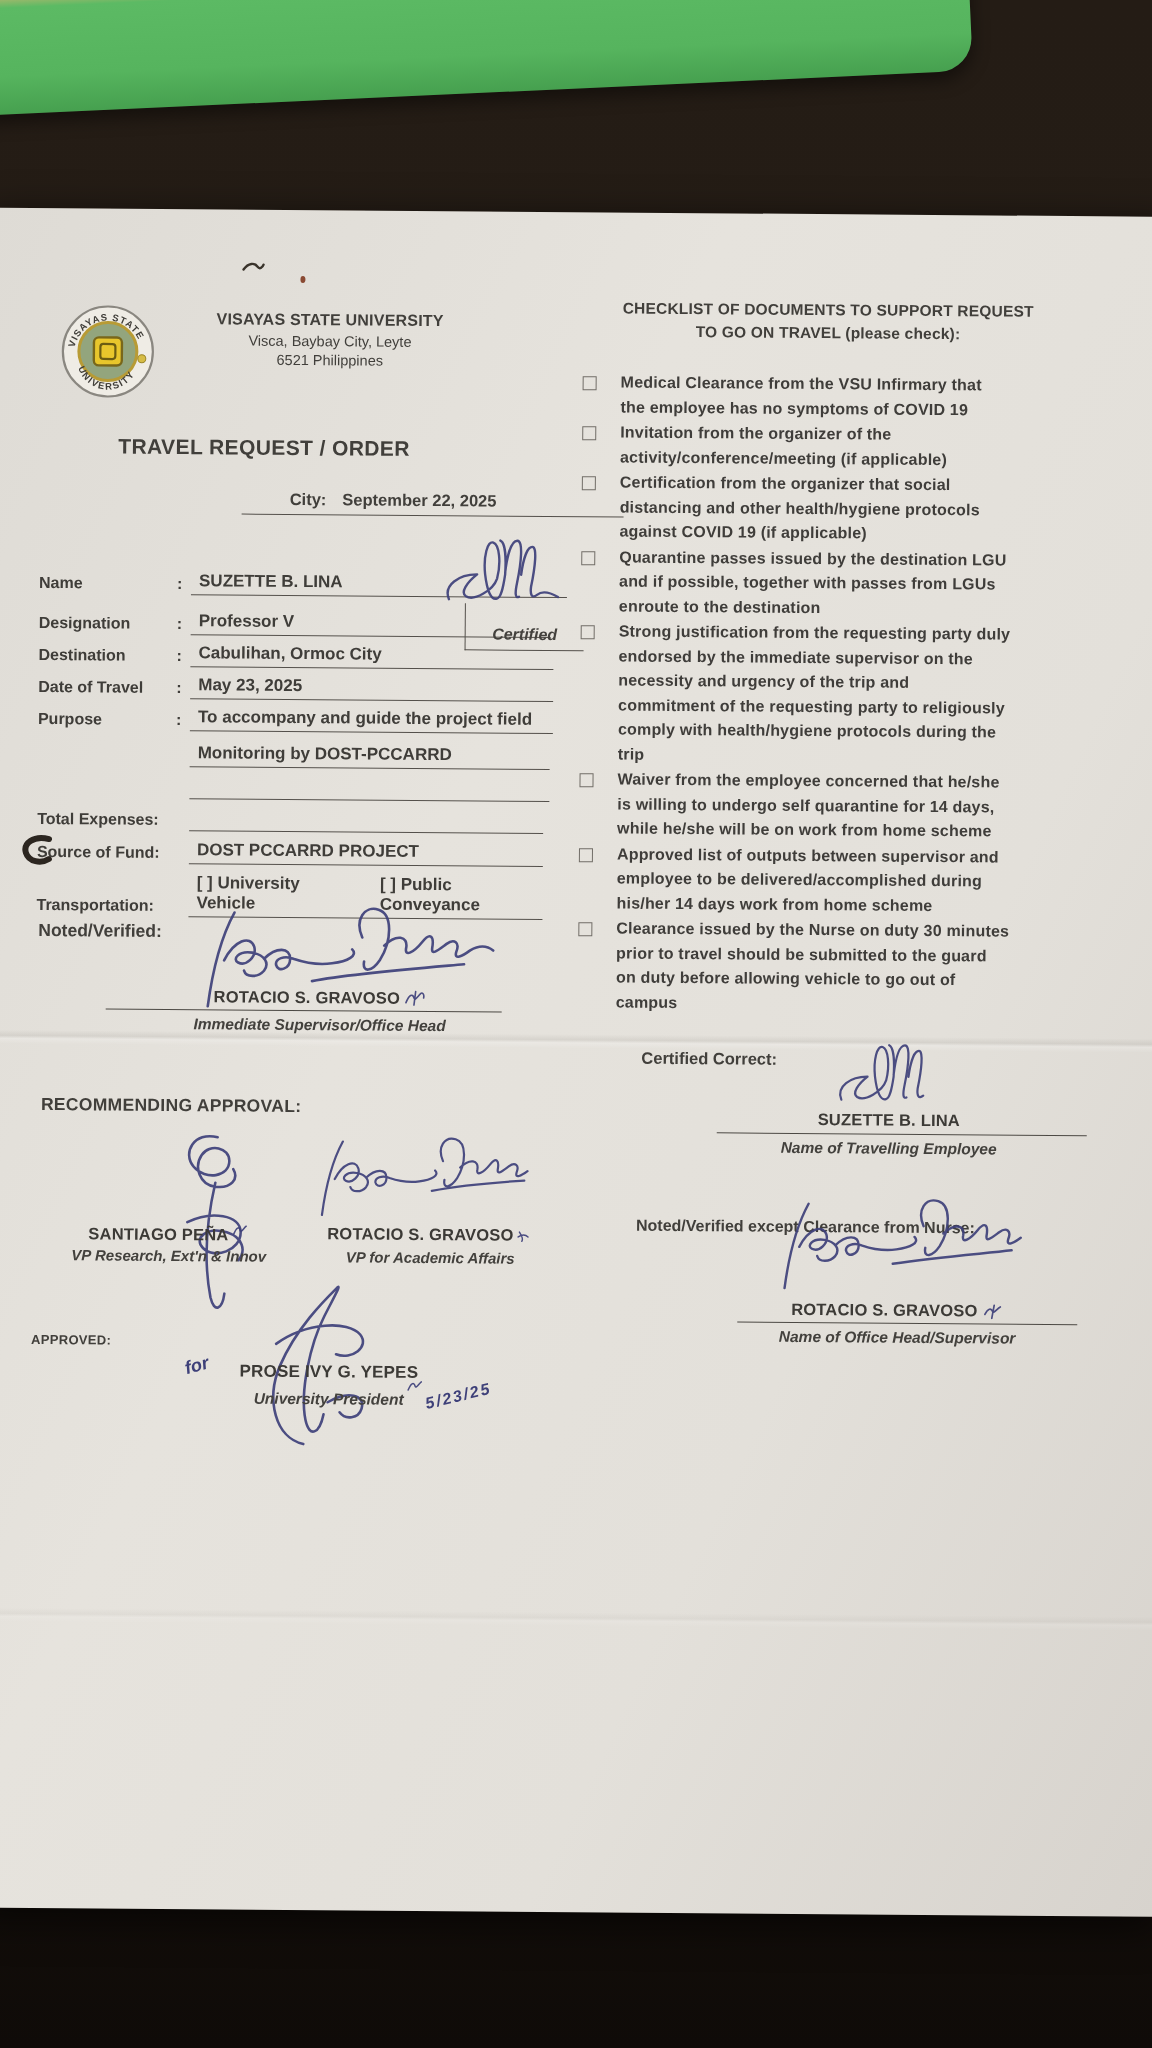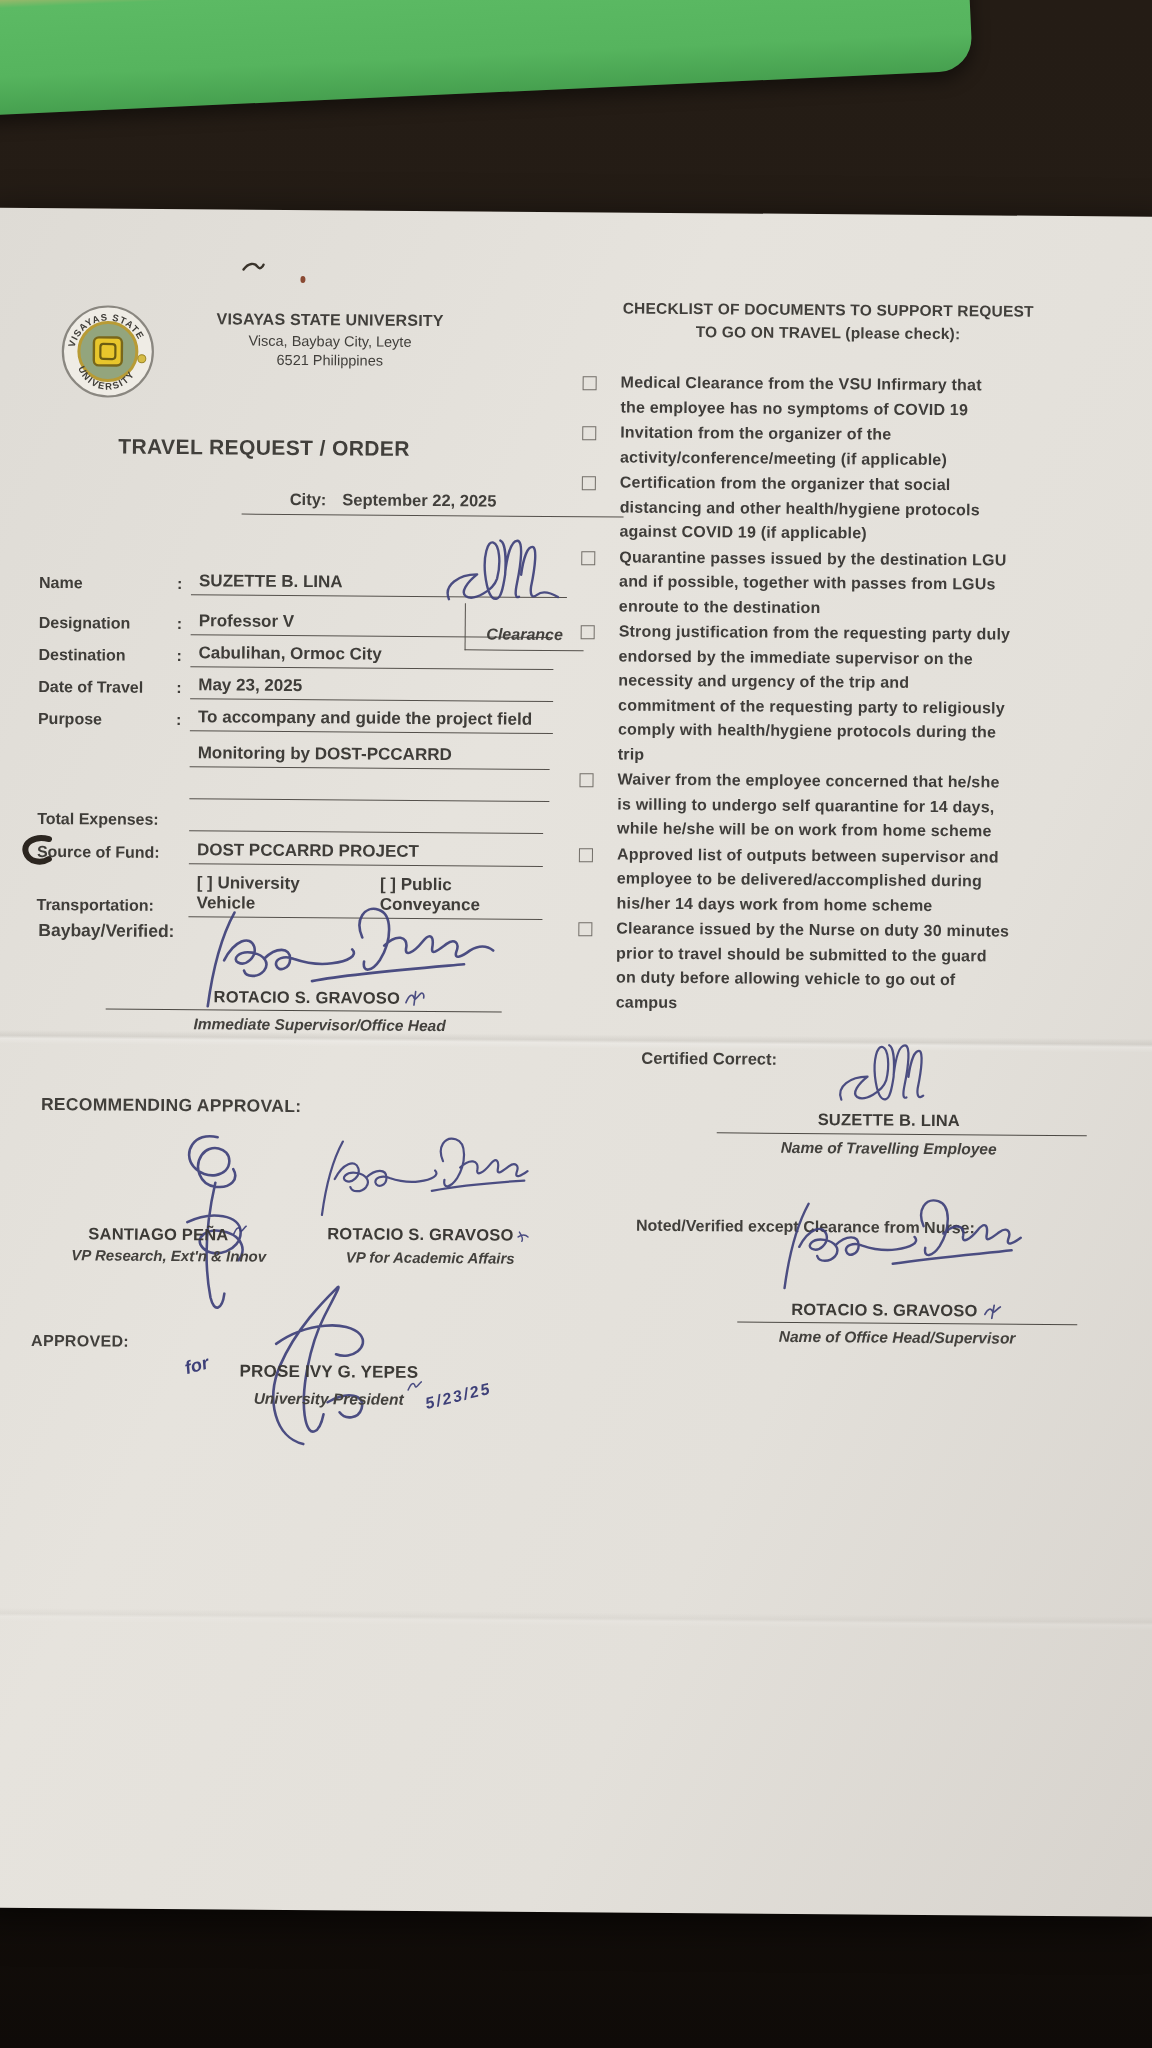--- a/index.html
+++ b/index.html
@@ -137,28 +137,28 @@
       <span>[ ]  University Vehicle</span>
       <span>[ ]  Public Conveyance</span>
     </span>
   </div>
 
   <svg class="abs" style="left:40px;top:626px;" width="34" height="32" viewBox="0 0 34 32">
     <path d="M28,5 C12,1 2,10 5,19 C8,28 20,30 28,25" stroke="#2c2620" stroke-width="6" fill="none" stroke-linecap="round"></path>
   </svg>
 
   <div class="abs" style="left:482px;top:392px;width:118px;height:46px;border-left:1.6px solid #54504b;border-bottom:1.6px solid #54504b;">
-    <div class="role-line ctr" style="margin-top:22px;font-size:16px;">Clearance</div>
+    <div class="role-line ctr" style="margin-top:22px;font-size:16px;">Certified</div>
   </div>
 
   <svg class="abs" style="left:458px;top:322px;" width="125" height="86" viewBox="0 0 125 86">
     <path class="sigink" stroke-width="2.4" d="M8,66 C2,52 18,41 36,41 C26,49 19,59 25,63 C33,68 52,57 56,45 C60,29 58,11 52,9 C46,7 42,23 44,41 C46,57 50,67 56,65 C60,64 62,55 64,41 C65,25 64,9 59,7 M64,39 C66,21 70,7 76,7 C82,7 80,29 76,49 C74,59 74,65 78,63 M80,41 C82,25 86,13 91,13 C96,13 94,33 90,53 C89,61 91,65 96,61 C102,56 110,59 117,63"></path>
   </svg>
 
-  <div class="abs b print" style="left:58px;top:712px;font-size:17.5px;">Baybay/Verified:</div>
+  <div class="abs b print" style="left:58px;top:712px;font-size:17.5px;">Noted/Verified:</div>
   <svg class="abs" style="left:218px;top:694px;" width="300" height="112" viewBox="0 0 300 110">
     <path class="sigink" stroke-width="2.6" d="M10,102 C14,70 22,34 36,8 M26,56 C36,36 52,30 56,42 C59,52 48,62 40,58 C34,55 40,46 54,48 C66,50 72,58 66,66 C60,73 48,73 46,66 M66,54 C78,42 92,42 92,54 C92,64 80,68 78,60 C77,54 86,50 96,54 C108,58 120,60 134,58 C150,56 160,50 154,44 M164,32 C156,14 166,0 180,4 C194,8 194,34 182,54 C174,66 164,68 166,56 M186,40 C198,28 210,30 208,42 C206,52 216,46 224,36 C232,26 236,30 234,42 C233,50 240,44 248,38 C256,32 262,36 258,46 C256,54 264,50 272,44 C282,38 290,40 295,44 M114,76 C154,68 224,62 266,58"></path>
   </svg>
   <div class="abs ctr" style="left:190px;top:778px;width:300px;">
     <span class="name-line">ROTACIO S. GRAVOSO</span><svg style="margin-left:4px;vertical-align:-2px;" width="22" height="16" viewBox="0 0 26 20">
         <path class="sigink" stroke-width="2" d="M2,16 C6,6 10,4 12,10 C13,15 17,7 21,4 C23,3 25,6 24,10 M14,2 L12,19"></path>
       </svg>
   </div>
   <div class="abs" style="left:126px;top:800px;width:396px;border-bottom:1.8px solid #4c4944;"></div>
   <div class="abs ctr role-line" style="left:190px;top:806px;width:300px;">Immediate Supervisor/Office Head</div>
@@ -179,21 +179,21 @@
   </div>
   <div class="abs ctr role-line" style="left:66px;top:1038px;width:250px;font-size:15px;">VP Research, Ext'n &amp; Innov</div>
 
   <div class="abs ctr" style="left:338px;top:1014px;width:228px;">
     <span class="name-line">ROTACIO S. GRAVOSO</span><svg style="margin-left:3px;vertical-align:-3px;" width="16" height="16" viewBox="0 0 26 20">
         <path class="sigink" stroke-width="2.4" d="M4,4 C8,10 10,16 8,19 M2,12 C8,8 14,8 18,12"></path>
       </svg>
   </div>
   <div class="abs ctr role-line" style="left:345px;top:1038px;width:215px;font-size:15px;">VP for Academic Affairs</div>
 
-  <div class="abs b print" style="left:54px;top:1124px;font-size:16px;letter-spacing:.3px;">APPROVED:</div>
+  <div class="abs b print" style="left:54px;top:1124px;font-size:13px;letter-spacing:.3px;">APPROVED:</div>
   <svg class="abs" style="left:262px;top:1072px;" width="142" height="170" viewBox="0 0 140 170">
     <path class="sigink" stroke-width="2.6" d="M64,162 C36,156 26,118 40,84 C56,46 84,18 96,6 C102,0 94,14 84,34 C70,62 60,110 66,138 C70,156 80,152 84,132 M36,62 C66,40 108,38 120,52 C130,64 112,78 96,72 M88,120 C108,108 126,112 122,126 C119,136 106,138 100,130"></path>
   </svg>
   <div class="abs hmark" style="left:208px;top:1146px;font-size:18px;transform:rotate(-16deg);">for</div>
   <div class="abs ctr" style="left:246px;top:1152px;width:212px;">
     <span class="name-line" style="font-size:17px;">PROSE IVY G. YEPES</span>
   </div>
   <div class="abs ctr role-line" style="left:246px;top:1180px;width:212px;">University President</div>
   <svg class="abs" style="left:430px;top:1168px;" width="18" height="14" viewBox="0 0 26 20">
       <path class="sigink" stroke-width="2.2" d="M2,16 C6,6 10,4 12,10 C13,15 17,7 21,4"></path>

